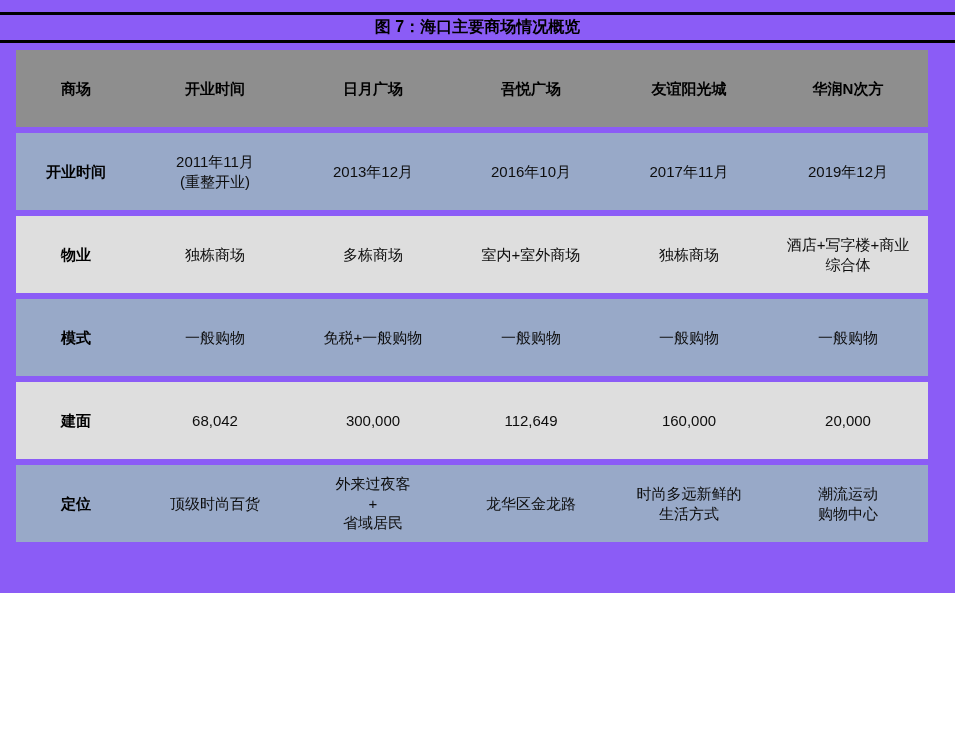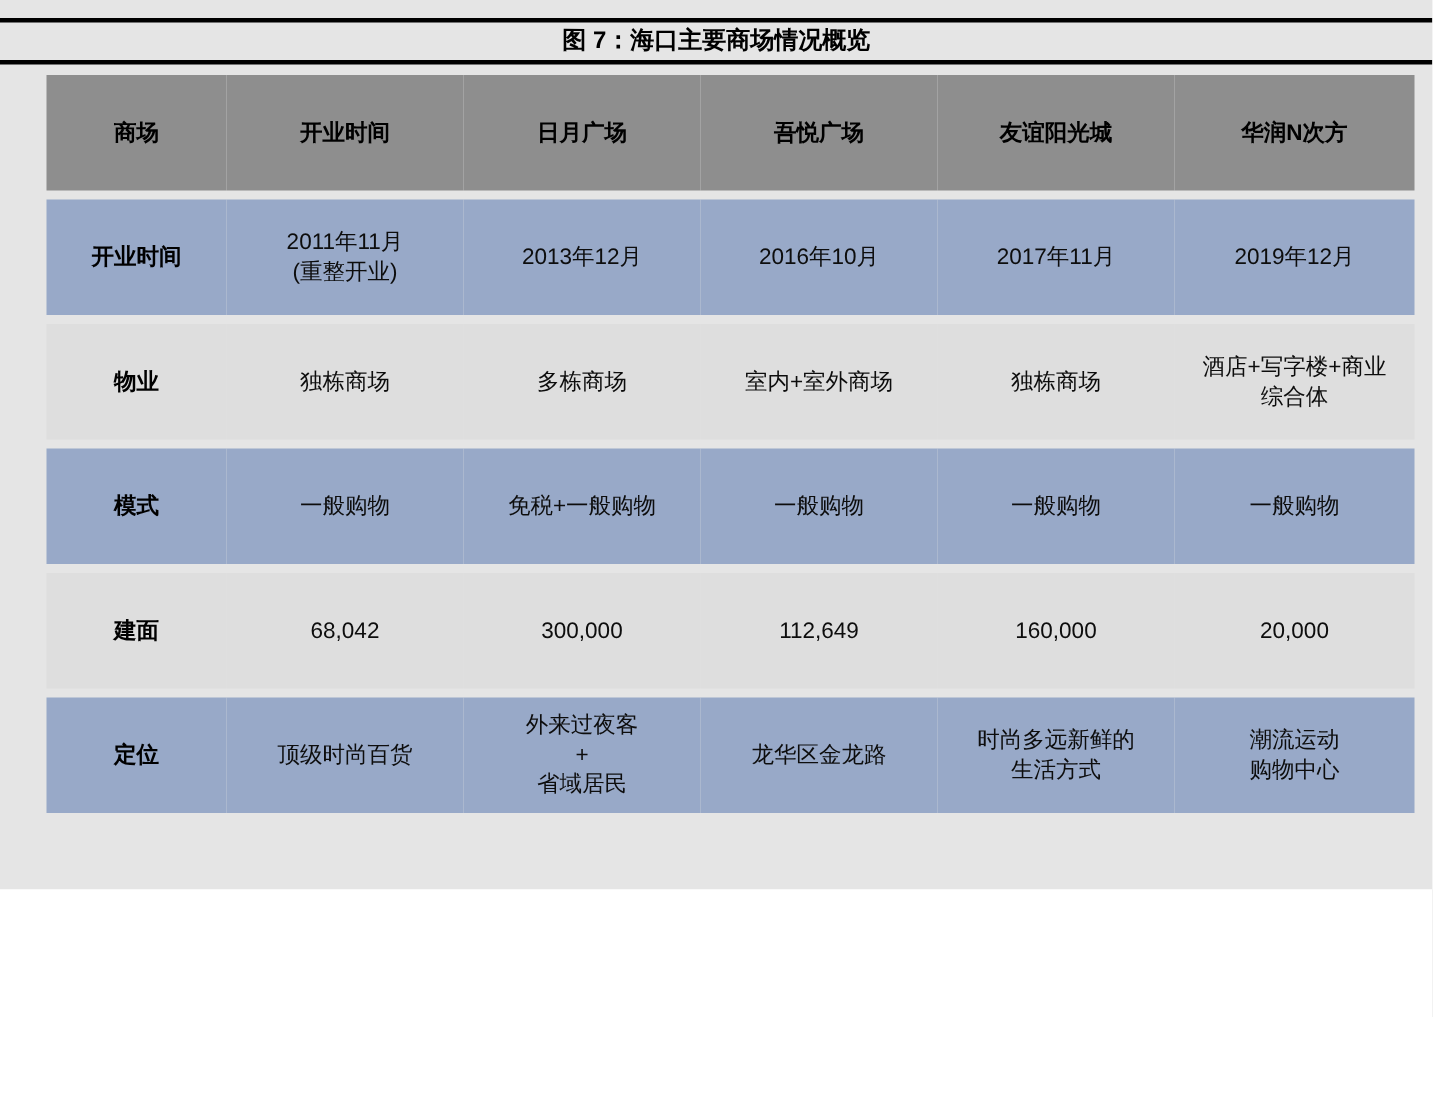--- a/index.html
+++ b/index.html
@@ -5,21 +5,21 @@
   html, body {
     margin: 0;
     padding: 0;
     background: #ffffff;
     font-family: "Liberation Sans", "DejaVu Sans", sans-serif;
   }
   .page {
     position: relative;
     width: 955px;
     height: 593px;
-    background: #e5e5e5;
+    background: #8b5cf6;
     overflow: hidden;
   }
   .rule {
     position: absolute;
     left: 0;
     right: 0;
     background: #000000;
   }
   .rule-top      { top: 12px;  height: 3px; }
   .rule-subtitle { top: 40px;  height: 3px; }
@@ -33,21 +33,21 @@
     right: 0;
     text-align: center;
     font-size: 16px;
     font-weight: bold;
     color: #000000;
   }
 
   .mall-table {
     position: absolute;
     top: 44px;
-    left: 31px;
+    left: 16px;
     width: 912px;
     border-collapse: separate;
     border-spacing: 0 6px;
     table-layout: fixed;
   }
   .mall-table td, .mall-table th {
     height: 73px;
     padding: 2px 4px;
     text-align: center;
     vertical-align: middle;

